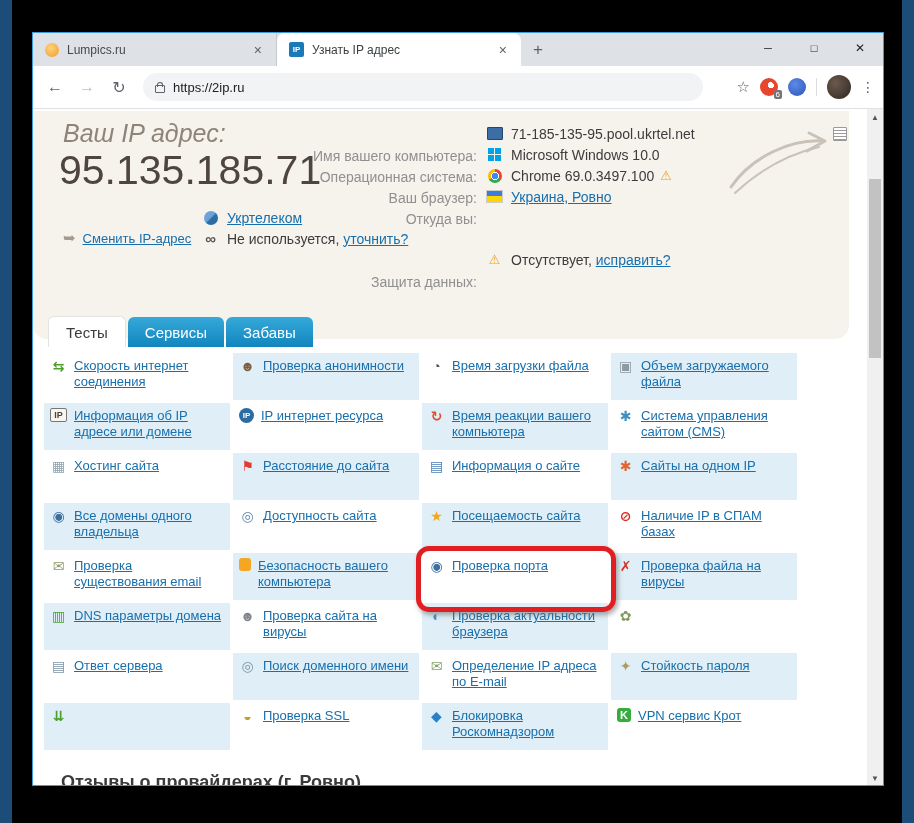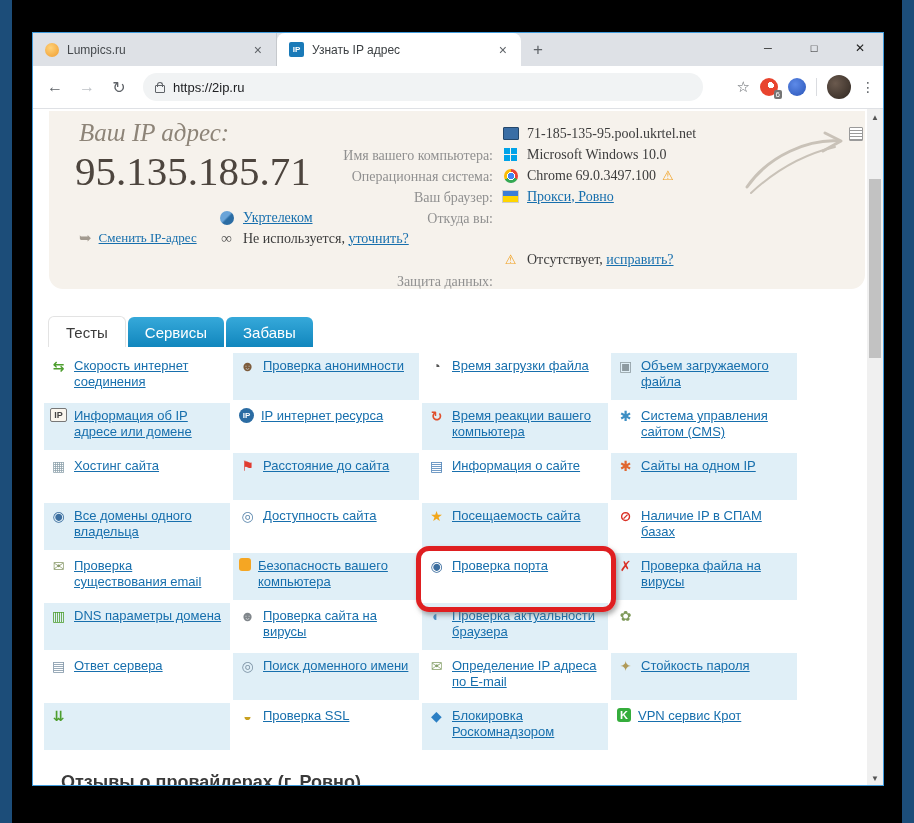--- a/index.html
+++ b/index.html
@@ -39,21 +39,21 @@
   .tbdivider{width:1px;height:18px;background:#dadce0;}
   .avatar{width:24px;height:24px;border-radius:50%;background:radial-gradient(circle at 35% 35%,#6b5a4e,#2e2620);}
   .menu{font-size:14px;color:#5f6368;letter-spacing:0;}
   
   .content{position:relative;height:677px;background:#fff;overflow:hidden;}
   .scrollbar{position:absolute;right:0;top:0;width:16px;height:100%;background:#f0f0f0;z-index:5;}
   .sb-arrow{position:absolute;left:0;width:16px;height:14px;display:flex;align-items:center;justify-content:center;font-size:8px;color:#555;}
   .sb-arrow.up{top:1px}.sb-arrow.down{bottom:1px}
   .sb-thumb{position:absolute;left:2px;top:70px;width:12px;height:179px;background:#c2c2c2;}
   
-  .panel{position:absolute;left:16px;top:2px;width:816px;height:178px;background:#f6f2ec;border-radius:0 0 14px 14px;font-family:Liberation Serif, serif;}
+  .panel{position:absolute;left:0;top:2px;width:816px;height:228px;background:#f6f2ec;border-radius:0 0 14px 14px;}
   .ip-label{position:absolute;left:30px;top:8px;font-size:25px;font-style:italic;color:#8d8478;}
   .ip-value{position:absolute;left:26px;top:36px;font-size:41px;color:#4d453e;}
   .change-ip{position:absolute;left:30px;top:118px;display:flex;align-items:center;gap:7px;}
   .change-ip .arr{color:#a39b90;font-size:15px;}
   a.blue{color:#176fad;text-decoration:underline;font-size:14px;cursor:pointer;}
   .info{position:absolute;left:160px;top:12px;width:600px;}
   .irow{display:flex;align-items:center;height:21px;font-size:14px;}
   .ilabel{width:284px;text-align:right;color:#909090;flex:none;margin-top:44px;}
   .iicon{width:17px;height:14px;margin:0 8px 0 9px;flex:none;display:inline-flex;align-items:center;justify-content:center;}
   .ival{color:#3c3c3c;}
@@ -174,21 +174,21 @@
               <span class="chrome-icon"></span>
             </span>
           <span class="ival">Chrome 69.0.3497.100</span>
           <span class="warn">⚠</span>
         </div>
         <div class="irow">
           <span class="ilabel">Откуда вы:</span>
           <span class="iicon">
               <span class="ua-flag"></span>
             </span>
-          <a class="blue">Прокси, Ровно</a>
+          <a class="blue">Украина, Ровно</a>
         </div>
         <div class="irow">
           <span class="iicon">
               <span class="prov-icon"></span>
             </span>
           <a class="blue">Укртелеком</a>
         </div>
         <div class="irow">
           <span class="iicon proxy-icon">∞</span>
           <span class="ival">Не используется,</span>&nbsp;

